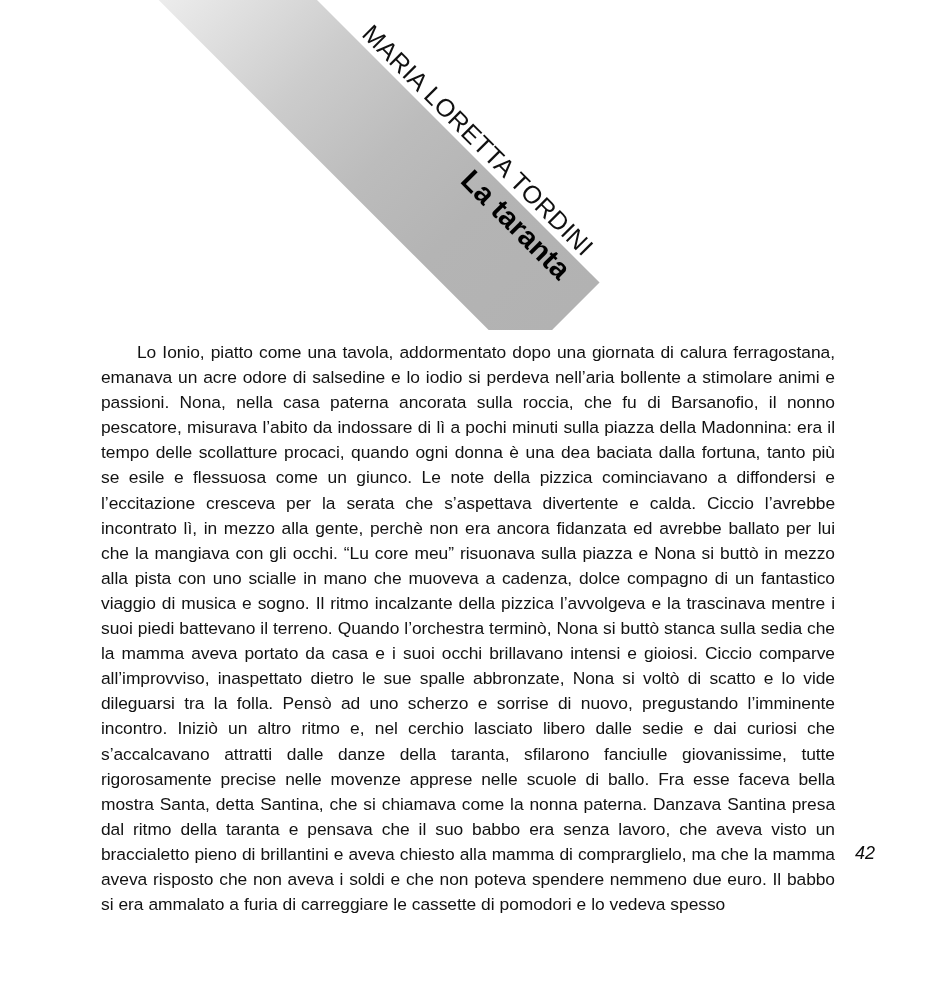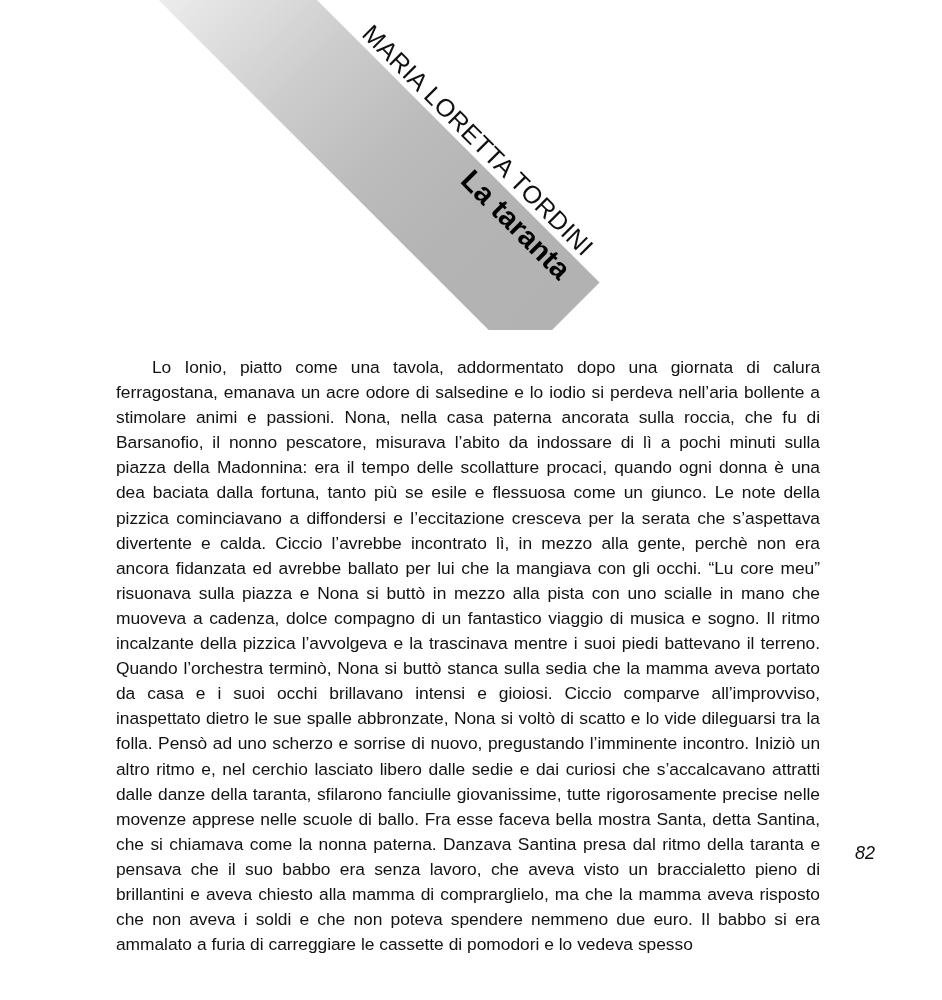--- a/index.html
+++ b/index.html
@@ -86,21 +86,21 @@
 
   
   .body-column {
     position: absolute;
     left: 100px;
     top: 339px;
     width: 736px;
   }
 
   .body-paragraph {
-    margin: 16px;
+    margin: 1px;
     font-size: 17.4px;
     line-height: 25.1px;
     text-align: justify;
     text-indent: 36px;
     word-spacing: 0.2px;
     letter-spacing: -0.05px;
     color: #121212;
     -webkit-font-smoothing: none;
   }
 
@@ -125,15 +125,15 @@
     <div class="banner-text">
       <span class="author-name">MARIA LORETTA TORDINI</span>
       <span class="story-title">La taranta</span>
     </div>
   </div>
 
   <div class="body-column">
     <p class="body-paragraph">Lo Ionio, piatto come una tavola, addormentato dopo una giornata di calura ferragostana, emanava un acre odore di salsedine e lo iodio si perdeva nell’aria bollente a stimolare animi e passioni. Nona, nella casa paterna ancorata sulla roccia, che fu di Barsanofio, il nonno pescatore, misurava l’abito da indossare di lì a pochi minuti sulla piazza della Madonnina: era il tempo delle scollatture procaci, quando ogni donna è una dea baciata dalla fortuna, tanto più se esile e flessuosa come un giunco. Le note della pizzica cominciavano a diffondersi e l’eccitazione cresceva  per la serata che s’aspettava divertente e calda. Ciccio l’avrebbe incontrato lì, in mezzo alla gente, perchè non era ancora fidanzata ed avrebbe ballato per lui che la mangiava con gli occhi. “Lu core meu” risuonava sulla piazza e Nona si buttò in mezzo alla pista con uno scialle in mano che muoveva a cadenza, dolce compagno di un fantastico viaggio di musica e sogno. Il ritmo incalzante della pizzica l’avvolgeva e la trascinava mentre i suoi piedi battevano il terreno. Quando l’orchestra terminò, Nona si buttò stanca sulla sedia che la mamma aveva portato da casa e i suoi occhi brillavano intensi e gioiosi. Ciccio comparve all’improvviso, inaspettato dietro le sue spalle abbronzate, Nona si voltò di scatto e lo vide dileguarsi tra la folla. Pensò ad uno scherzo e sorrise di nuovo, pregustando l’imminente incontro. Iniziò un altro ritmo e, nel cerchio lasciato libero dalle sedie e dai curiosi che s’accalcavano attratti dalle danze della taranta, sfilarono fanciulle giovanissime, tutte rigorosamente precise nelle movenze apprese nelle scuole di ballo. Fra esse faceva bella mostra Santa, detta Santina, che si chiamava come la nonna paterna. Danzava Santina presa dal ritmo della taranta e pensava che il suo babbo era senza lavoro, che aveva visto un braccialetto pieno di brillantini e aveva chiesto alla mamma di comprarglielo, ma che la mamma aveva risposto che non aveva i soldi e che non poteva spendere nemmeno due euro. Il babbo si era ammalato a furia di carreggiare le cassette di pomodori e lo vedeva spesso</p>
   </div>
 
-  <div class="folio">82</div>
+  <div class="folio">42</div>
 
 </div>
 
 </body></html>

